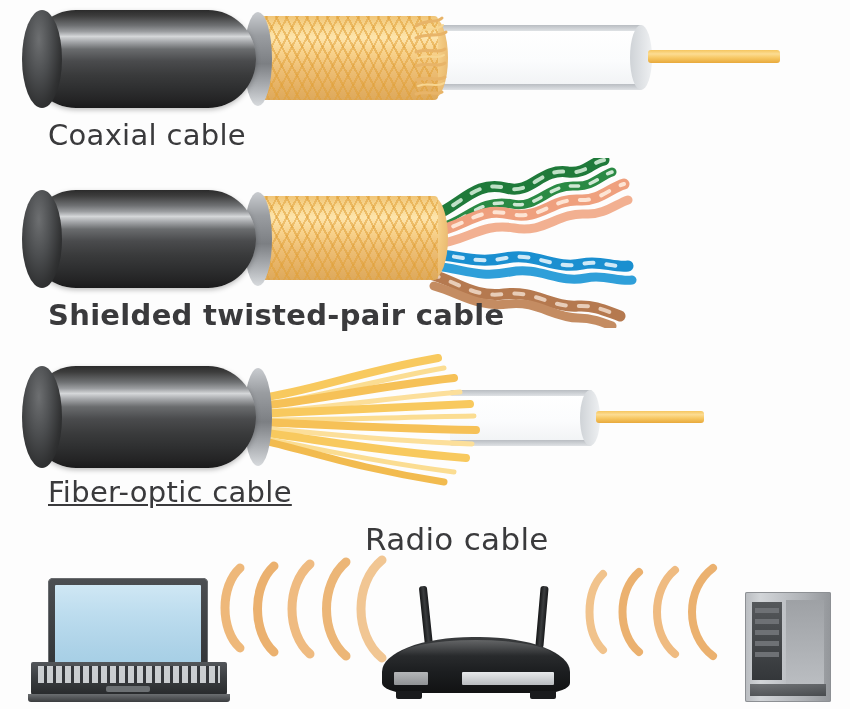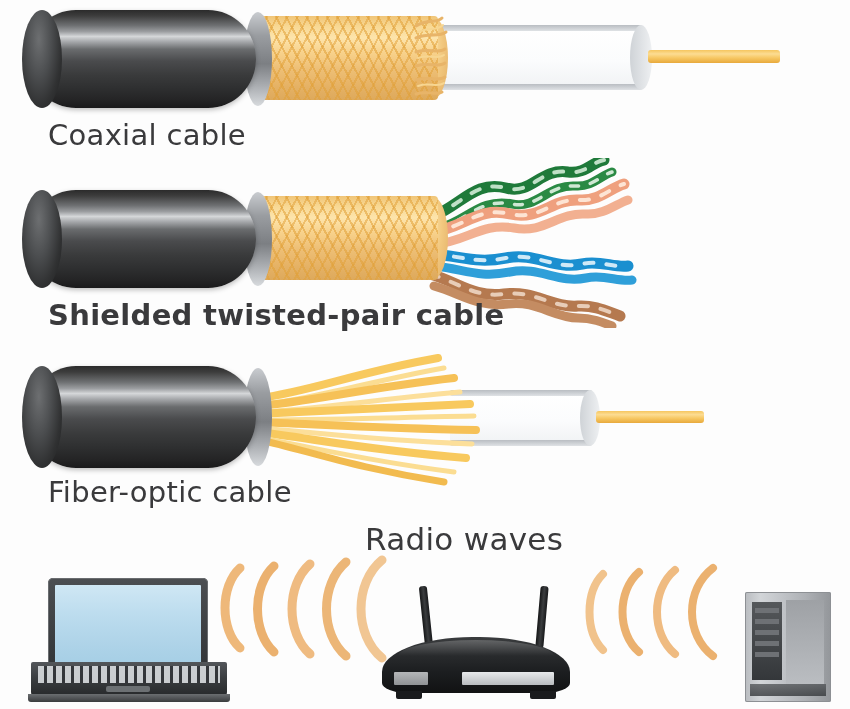--- a/index.html
+++ b/index.html
@@ -307,26 +307,26 @@
         <path d="M10,80 C62,86 118,98 218,106" stroke="#f8c95e" stroke-width="8"></path>
         <path d="M12,86 C60,94 112,108 206,120" stroke="#fbdd92" stroke-width="5"></path>
         <path d="M12,88 C58,98 106,116 196,130" stroke="#f2bb4f" stroke-width="7"></path>
       </g>
     </svg>
 
     <div class="sleeve-ring" style="left:244px; top:368px; width:28px; height:98px;"></div>
     <div class="jacket" style="left:28px; top:366px; width:228px; height:102px;"></div>
     <div class="jacket-cap" style="left:22px; top:366px; width:40px; height:102px;"></div>
 
-    <div class="label" style="left:48px; top:475px; font-size:29px;">Fiber-optic cable</div>
+    <div class="label" style="left:48px; top:475px; font-size:29px;text-decoration:underline;">Fiber-optic cable</div>
   </div>
 
   <div class="cable-row">
 
-    <div class="label" style="left:365px; top:521px; font-size:31px;">Radio waves</div>
+    <div class="label" style="left:365px; top:521px; font-size:31px;">Radio cable</div>
 
     <svg class="waves" style="left:218px; top:552px;" width="175" height="112" viewBox="0 0 175 112">
       <g fill="none" stroke-linecap="round">
         <path d="M22,16 C2,34 2,78 22,96" stroke="#edb473" stroke-width="9" opacity="0.95"></path>
         <path d="M56,14 C34,34 34,80 56,100" stroke="#e9a95f" stroke-width="9" opacity="0.9"></path>
         <path d="M92,12 C68,33 68,81 92,102" stroke="#edb473" stroke-width="9" opacity="0.9"></path>
         <path d="M128,10 C102,32 102,82 128,104" stroke="#e9a95f" stroke-width="9" opacity="0.85"></path>
         <path d="M164,8 C136,31 136,83 164,106" stroke="#eeb878" stroke-width="9" opacity="0.8"></path>
       </g>
     </svg>

